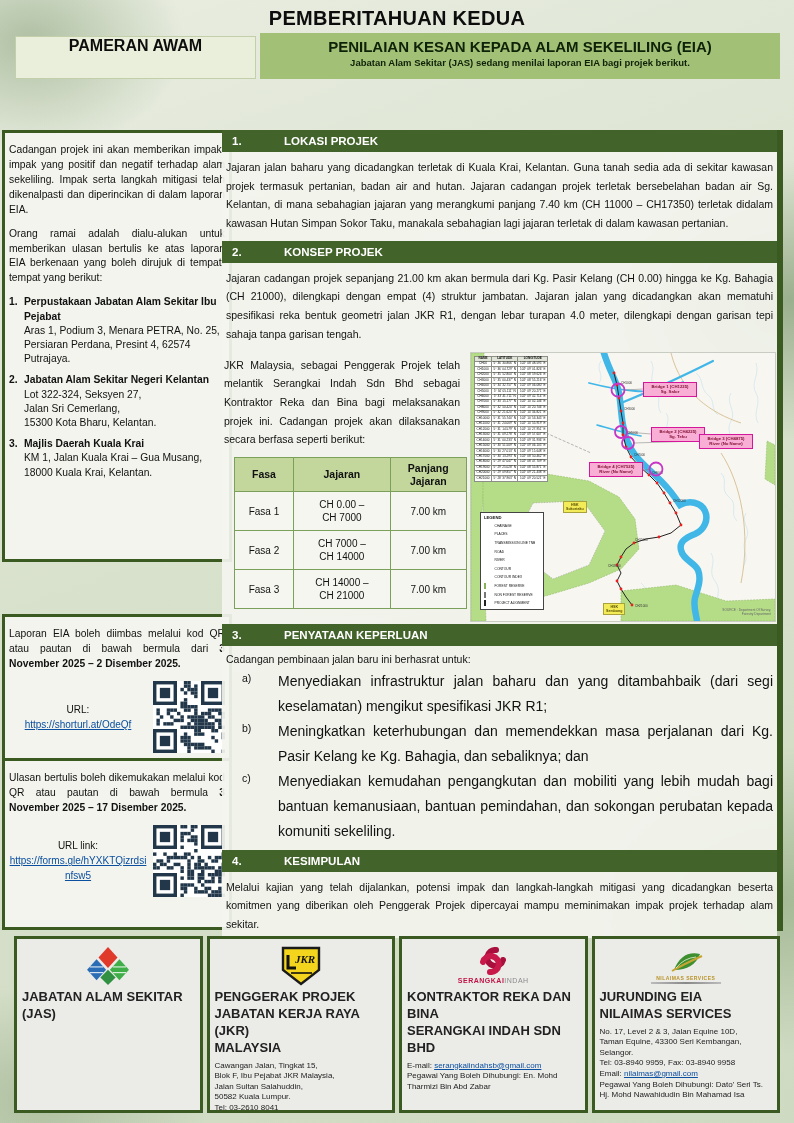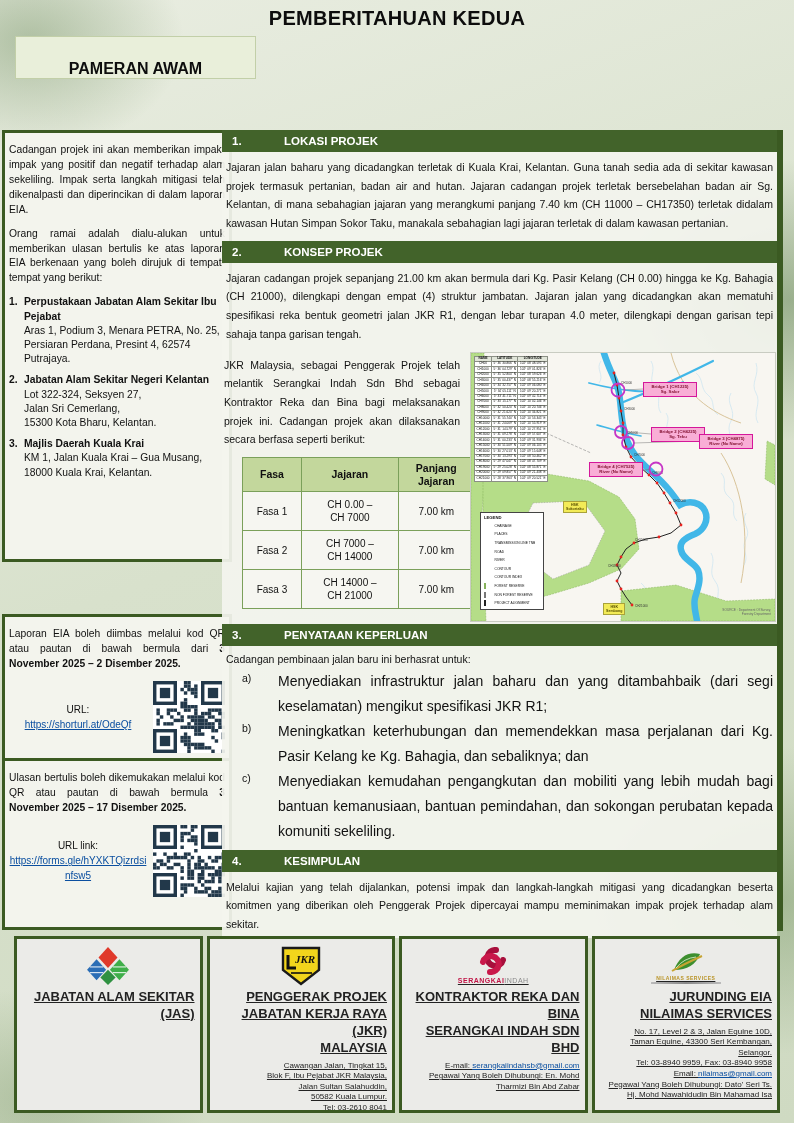--- a/index.html
+++ b/index.html
@@ -7,21 +7,21 @@
     font-family:"Liberation Sans",sans-serif;color:#111;
     background:
       radial-gradient(220px 160px at 30px 40px,rgba(70,110,50,.35),transparent 70%),
       radial-gradient(260px 200px at 790px 300px,rgba(60,100,45,.4),transparent 70%),
       radial-gradient(300px 220px at 780px 900px,rgba(80,120,60,.35),transparent 70%),
       radial-gradient(240px 160px at 40px 1100px,rgba(90,125,70,.3),transparent 70%),
       linear-gradient(160deg,#e9ede1,#d8e1cc 45%,#cfdac2);}
   .page-title{position:absolute;top:7px;left:0;right:0;text-align:center;
     font-size:20px;font-weight:bold;color:#0d0d0d;letter-spacing:.3px;}
   .pameran-box{position:absolute;left:15px;top:36px;width:241px;height:43px;background:#e9efda;
-    border:1px solid #c2cfa8;display:flex;align-items:flex-end;justify-content:center;
+    border:1px solid #c2cfa8;display:flex;align-items:flex-start;justify-content:center;
     font-weight:bold;font-size:16px;color:#0d0d0d;box-sizing:border-box;}
   .eia-box{position:absolute;left:260px;top:33px;width:520px;height:46px;background:#a3c077;
     text-align:center;color:#0e2208;padding-top:5px;box-sizing:border-box;}
   .eia-title{font-size:15px;font-weight:bold;line-height:1.15;}
   .eia-sub{font-size:9.5px;font-weight:600;margin-top:2px;}
   .banner{position:absolute;left:14px;top:83px;width:766px;height:43px;background:#3d5c24;
     color:#fff;font-weight:bold;font-size:16px;text-align:center;display:flex;align-items:center;
     justify-content:center;padding:0 26px;box-sizing:border-box;line-height:1.3;}
   
   .side-box{position:absolute;left:2px;width:230px;background:#f3f4ed;border:3px solid #3b5a22;
@@ -42,21 +42,21 @@
   .main{position:absolute;left:222px;top:130px;width:555px;background:rgba(243,244,238,.93);}
   .main-right-bar{position:absolute;left:777px;top:130px;width:6px;height:801px;background:#3b5a22;}
   .sec-bar{background:#42632a;color:#fff;font-weight:bold;font-size:11.5px;padding:5px 10px;
     display:flex;align-items:center;}
   .sec-num{width:52px;flex:none;}
   .body-text{font-size:10.5px;line-height:1.78;text-align:justify;margin:6px 4px 8px;color:#111;}
   .two-col{display:flex;gap:8px;margin:4px 0 2px;}
   .col-left{width:240px;flex:none;}
   .col-right{width:306px;flex:none;}
   .col-left .body-text{margin:4px 2px 8px;}
-  table.fasa{width:97%;border-collapse:collapse;margin:0 20px 8px;}
+  table.fasa{width:97%;border-collapse:collapse;margin:0 12px 8px;}
   table.fasa th{background:#c3d79c;border:1px solid #7ba05a;font-size:10.5px;font-weight:bold;
     padding:4px 2px;white-space:pre-line;line-height:1.2;}
   table.fasa td{background:#f6f6f1;border:1px solid #7ba05a;font-size:10px;text-align:center;
     padding:6px 2px;white-space:pre-line;line-height:1.3;}
   .req-item{display:flex;margin:0 4px;}
   .req-label{width:36px;padding-left:16px;flex:none;font-size:10.5px;line-height:1.78;}
   .req-text{flex:1;font-size:14px;line-height:1.78;text-align:justify;}
   .intro-line{margin:5px 4px 2px;font-size:10.5px;line-height:1.6;}
   
   .map{position:relative;width:304px;height:268px;background:#f8f6f1;border:1px solid #c9ccc2;
@@ -75,22 +75,22 @@
   .ln{height:1px;margin-top:1.6px;}
   .bx{width:7px;height:4px;margin:0 auto;box-sizing:border-box;}
   .bridge-label{position:absolute;background:#f9aed6;border:1px solid #d4179a;color:#841334;
     font-size:4.3px;font-weight:bold;text-align:center;line-height:1.3;padding:1px 2px;width:48px;}
   .hsk{position:absolute;background:#f3eb57;border:.5px solid #a9a23a;color:#574f00;
     font-size:3.6px;font-weight:bold;text-align:center;line-height:1.2;padding:1px 2px;white-space:pre-line;}
   .map-source{position:absolute;right:4px;bottom:4px;font-size:3.2px;color:#666;
     text-align:right;white-space:pre-line;line-height:1.3;}
   
   .footer{position:absolute;left:14px;top:936px;width:766px;height:177px;display:flex;gap:4px;}
-  .f-box{flex:1;background:#ebebe8;border:3px solid #3b5a22;box-sizing:border-box;text-align:right;
-    padding:6px 5px 16px;font-size:8px;line-height:1.32;color:#222;overflow:hidden;text-decoration:underline;}
+  .f-box{flex:1;background:#ebebe8;border:3px solid #3b5a22;box-sizing:border-box;text-align:left;
+    padding:6px 5px 16px;font-size:8px;line-height:1.32;color:#222;overflow:hidden;}
   .f-logo{height:42px;display:flex;flex-direction:column;align-items:center;justify-content:center;margin-bottom:2px;}
   .f-title{font-weight:bold;font-size:13px;white-space:pre-line;margin-bottom:4px;line-height:1.3;}
   .f-body{white-space:pre-line;}
   .f-box a{color:#0b4fa0;}
   .wordmark{font-size:7px;font-weight:bold;letter-spacing:.5px;margin-top:1px;}
   .wm-red{color:#c01446;}
   .wm-gray{color:#8a8a8a;font-weight:normal;}
   .wm-gold{color:#b99428;font-size:5px;}
   .wm-bar{width:70px;height:2px;background:linear-gradient(90deg,#bbb,#888,#bbb);margin-top:1px;}
 </style>
@@ -98,20 +98,24 @@
 <body>
 
 <div class="page">
 
   <div class="page-title">PEMBERITAHUAN KEDUA</div>
 
   <div class="pameran-box">
     <span>PAMERAN AWAM</span>
   </div>
 
+  <div class="eia-box">
+    <div class="eia-title">PENILAIAN KESAN KEPADA ALAM SEKELILING (EIA)</div>
+    <div class="eia-sub">Jabatan Alam Sekitar (JAS) sedang menilai laporan EIA bagi projek berikut.</div>
+  </div>
 
 
   <div class="side-box" id="side1">
     <p>Cadangan projek ini akan memberikan impak-impak yang positif dan negatif terhadap alam sekeliling. Impak serta langkah mitigasi telah dikenalpasti dan diperincikan di dalam laporan EIA.</p>
     <p>Orang ramai adalah dialu-alukan untuk memberikan ulasan bertulis ke atas laporan EIA berkenaan yang boleh dirujuk di tempat-tempat yang berikut:</p>
     <div class="loc">
       <span class="loc-num">1.</span>
       <span class="loc-body"><span class="loc-name">Perpustakaan Jabatan Alam Sekitar Ibu Pejabat</span><br>
       <span class="loc-addr">Aras 1, Podium 3, Menara PETRA, No. 25, Persiaran Perdana, Presint 4, 62574 Putrajaya.</span></span>
     </div>

